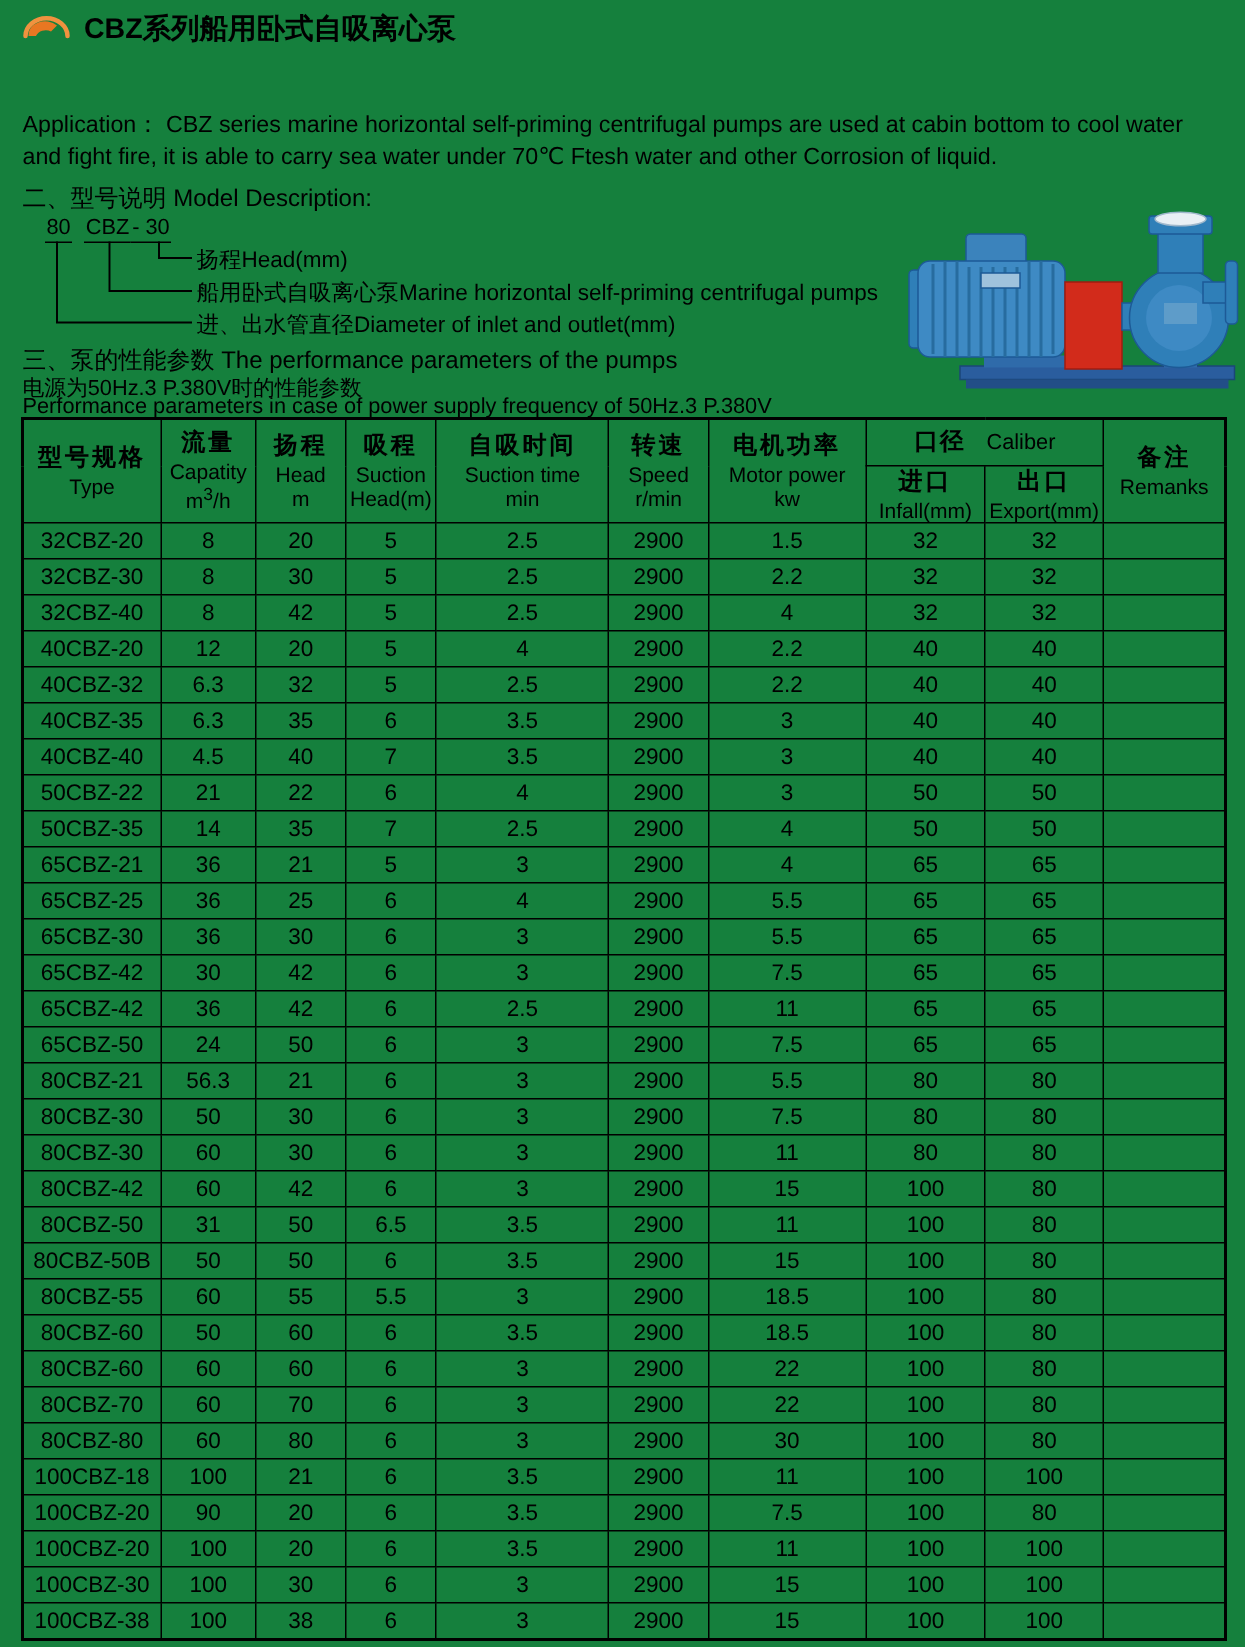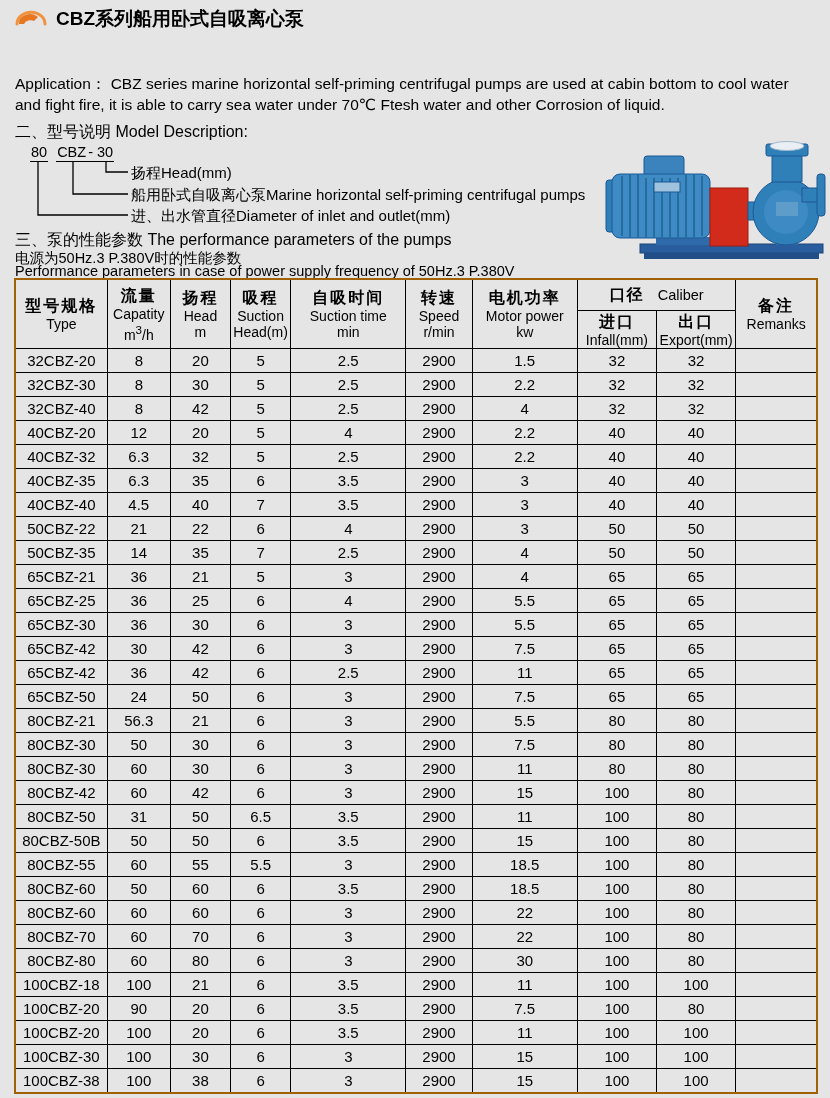--- a/index.html
+++ b/index.html
@@ -1,17 +1,17 @@
 <!DOCTYPE html>
 <html><head>
 <meta charset="utf-8">
 <style>
   html,body{margin:0;padding:0;background:#fff;}
   .page{
-    position:relative;width:830px;height:1098px;background:#e5e5e5;
+    position:relative;width:830px;height:1098px;background:#15803d;
     font-family:"Liberation Sans","DejaVu Sans",sans-serif;color:#000;
     overflow:hidden;
   }
   
   .hdr{position:absolute;left:14px;top:6px;display:flex;align-items:center;gap:8px;}
   .hdr .t-zh{font-size:19px;font-weight:bold;}
   .hdr .t-en{font-size:15.5px;font-weight:bold;}
   
   .para-zh{position:absolute;left:15px;top:39px;width:800px;font-size:15px;line-height:21px;}
   .para-en{position:absolute;left:15px;top:74px;width:800px;font-size:15.5px;line-height:20.5px;}
@@ -32,21 +32,21 @@
   .diag-svg{position:absolute;left:0;top:0;}
   
   .pump{position:absolute;left:598px;top:136px;}
   
   table.perf{
     position:absolute;left:14px;top:278px;width:804px;
     border-collapse:collapse;table-layout:fixed;
     font-size:15px;text-align:center;
   }
   table.perf th,table.perf td{border:1px solid #000;padding:0;}
-  table.perf{border:2px solid #a16207;}
+  table.perf{border:2px solid #000000;}
   table.perf thead th{font-weight:normal;vertical-align:middle;}
   .th-zh{font-size:16px;font-weight:bold;letter-spacing:2px;line-height:20px;}
   .th-en{font-size:14px;line-height:16px;}
   .caliber-cell .th-zh{display:inline;letter-spacing:1px;}
   .caliber-cell .th-en{display:inline;font-size:14.5px;margin-left:10px;margin-top:44px;}
   table.perf tbody td{height:23px;line-height:23px;font-size:15px;}
   tr.hdr-main th{height:66px;}
   tr.hdr-sub th{height:37px;}
 </style>
 </head>

